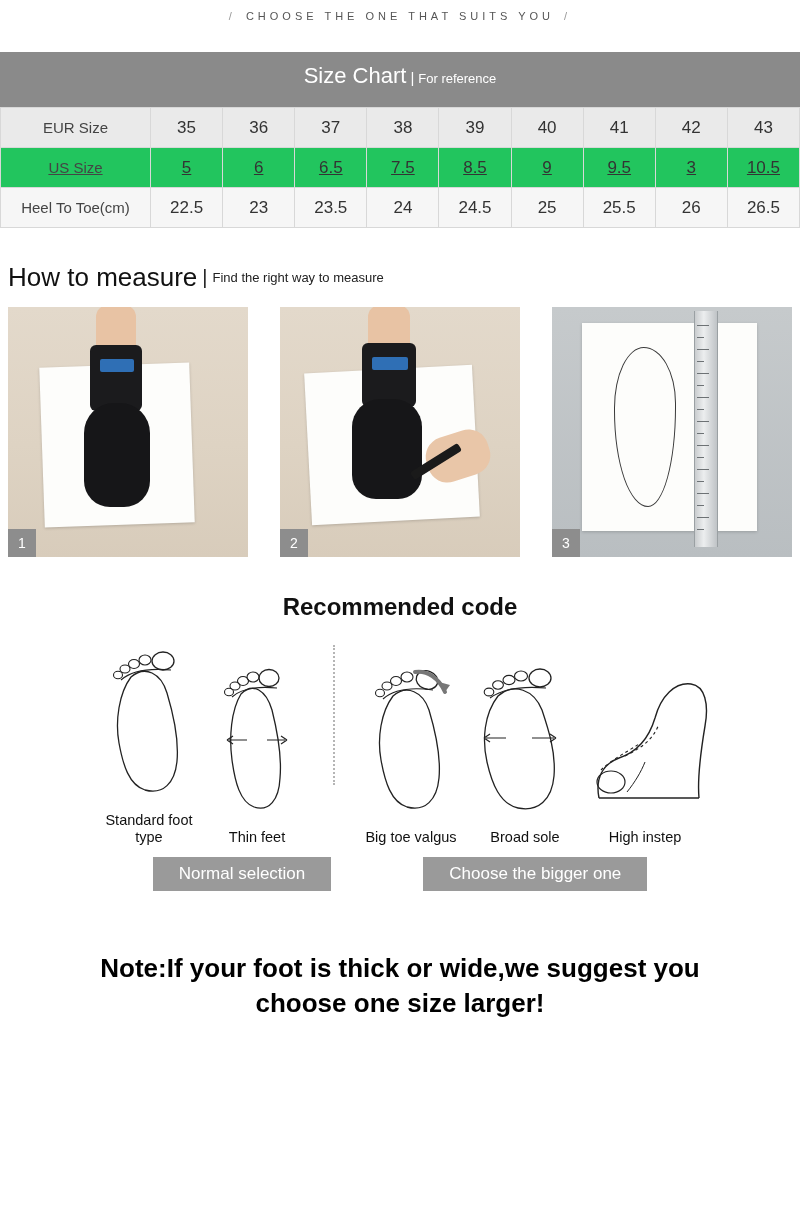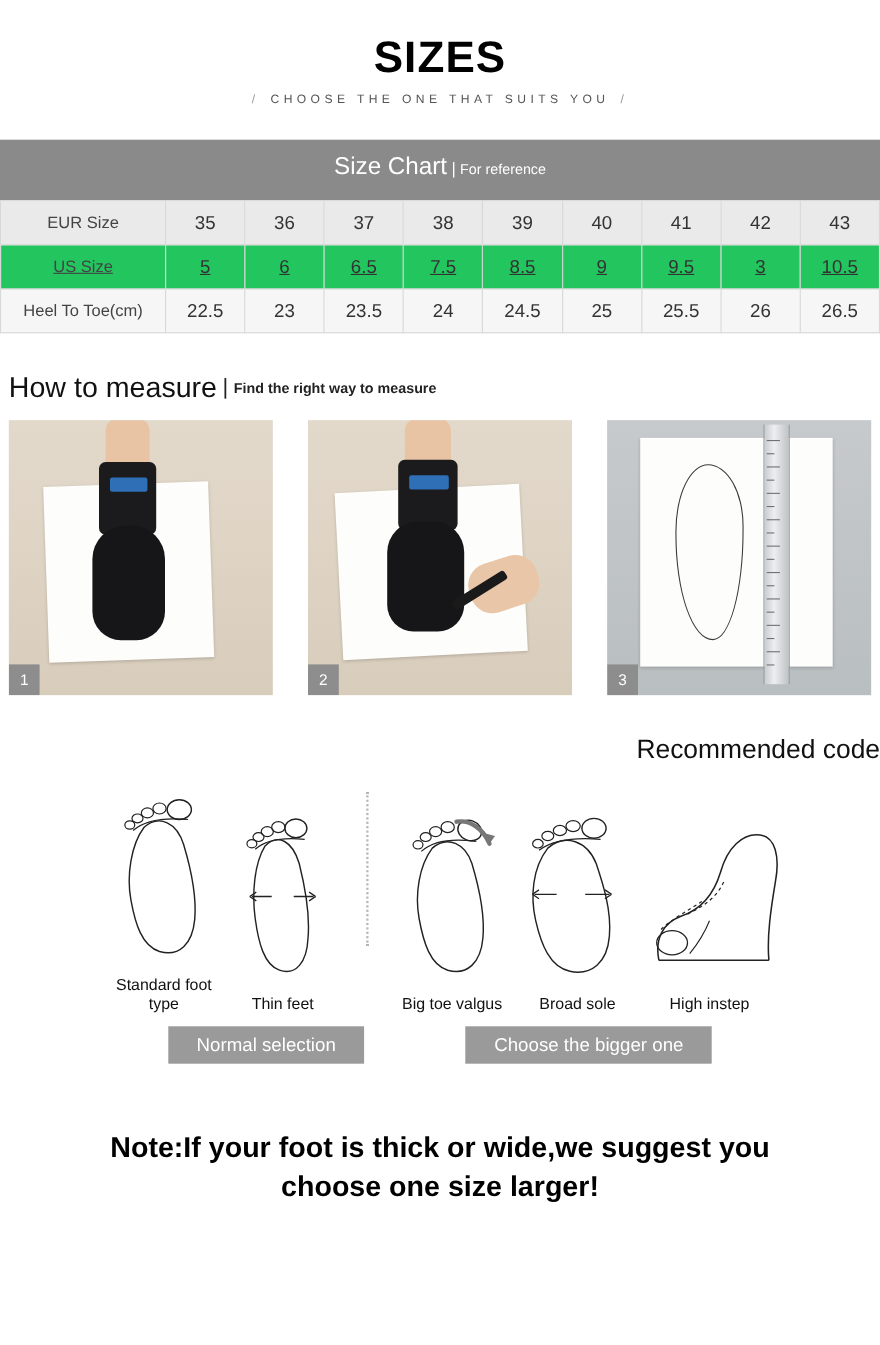--- a/index.html
+++ b/index.html
@@ -78,21 +78,21 @@
     display: flex;
     align-items: center;
   }
   .howto h2 {
     font-size: 26px;
     font-weight: 400;
     margin: 0;
     color: #111;
   }
   .howto .divider { margin: 0 5px; color: #222; font-size: 20px; }
-  .howto .sub { font-size: 13px; color: #222; font-weight: bold; }
+  .howto .sub { font-size: 13px; color: #222; }
 
   .photos {
     display: flex;
     gap: 26px;
     padding: 14px 8px 0 8px;
     justify-content: space-between;
   }
   .photo {
     width: 240px;
     height: 250px;
@@ -157,23 +157,23 @@
     background: #6d7275;
   }
   .outline-trace {
     position: absolute;
     border: 1.5px solid #3a3a3a;
     border-radius: 48% 52% 45% 55% / 38% 35% 62% 60%;
   }
 
   
   .rec-title {
-    text-align: right;
+    text-align: center;
     font-size: 24px;
-    font-weight: 400;
+    font-weight: 700;
     margin: 36px 0 0 0;
     color: #111;
   }
   .rec-area {
     position: relative;
     margin-top: 14px;
     height: 290px;
   }
   .feet-row {
     display: flex;
@@ -218,21 +218,20 @@
     line-height: 1.35;
     margin: 26px 16px 24px 16px;
     color: #000;
   }
 </style>
 </head>
 <body>
 
 <div class="page">
 
-  <h1 class="hero-title">SIZES</h1>
   <p class="hero-sub">
     <span class="slash">/</span><span>CHOOSE THE ONE THAT SUITS YOU</span><span class="slash">/</span>
   </p>
 
   <div class="chart-wrap">
     <div class="chart-head">
       <span>Size Chart</span><span class="bar">|</span><span class="ref">For reference</span>
     </div>
     <table class="size-table">
       <tbody>

